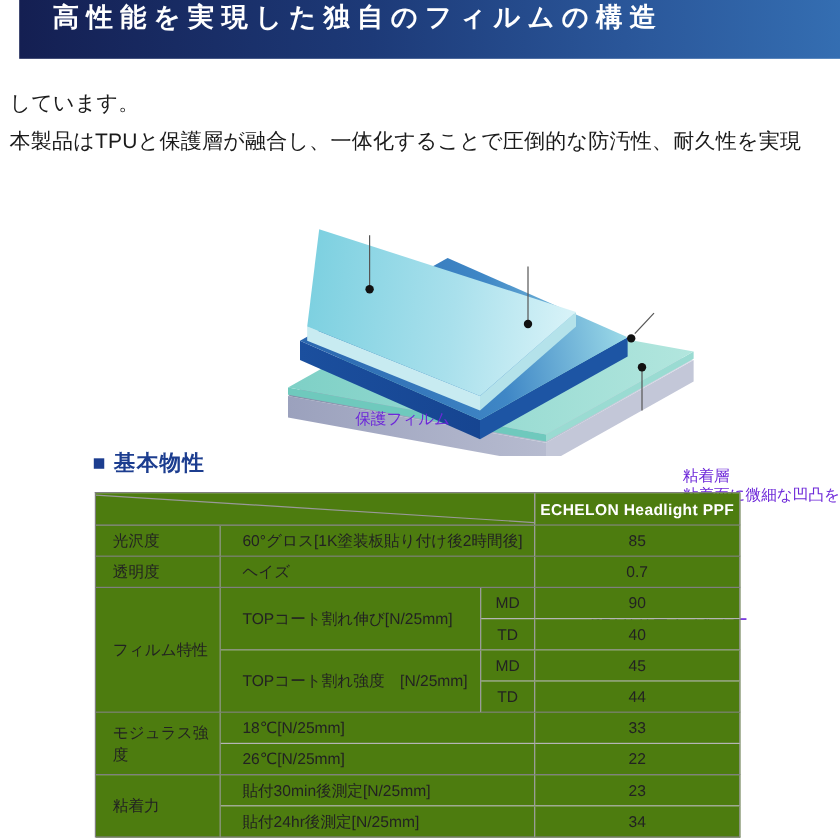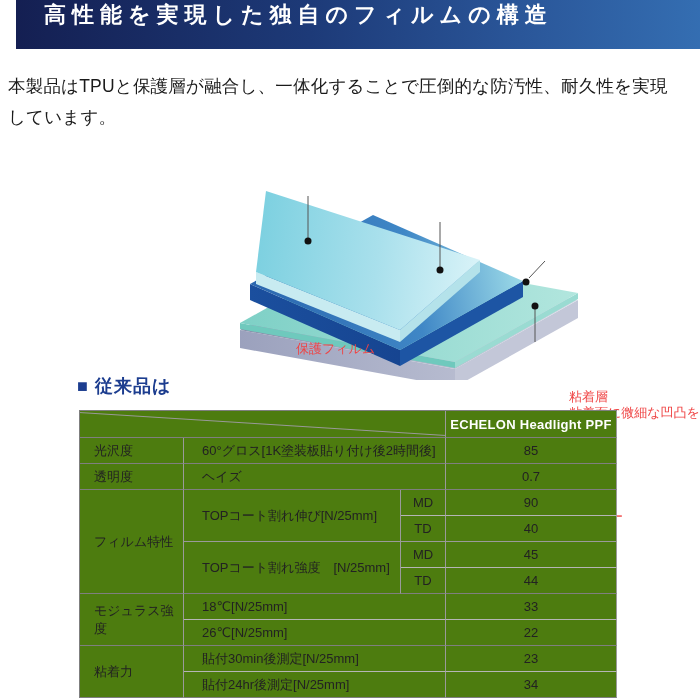--- a/index.html
+++ b/index.html
@@ -16,21 +16,21 @@
   }
   .banner-title{
     color:#ffffff;font-family:"Liberation Serif","DejaVu Serif",serif;
     font-size:22px;font-weight:600;letter-spacing:6px;padding-left:28px;white-space:nowrap;
   }
   
   .intro{position:absolute;left:8px;top:71px;width:688px;font-size:17.5px;line-height:31px;letter-spacing:0.2px;color:#1a1a1a;}
   
   .diagram{position:absolute;left:0;top:165px;width:700px;height:215px;}
   .diagram svg{position:absolute;left:0;top:0;}
-  .dlabel{position:absolute;font-size:13px;line-height:16px;color:#ef4444;white-space:nowrap;}
+  .dlabel{position:absolute;font-size:13px;line-height:16px;color:#6d28d9;white-space:nowrap;}
   .lbl-protect{left:296px;top:176px;}
   .lbl-structure{left:428px;top:172px;}
   .lbl-adhesive{left:537px;top:224px;margin-left:32px;}
   .lbl-liner{left:492px;top:344px;}
   
   .section-head{position:absolute;left:77px;top:374px;font-size:18px;font-weight:bold;color:var(--section-navy,#1c3d8f);letter-spacing:1px;}
   .section-head .sq{font-size:18px;margin-right:6px;}
   
   .spec-wrap{position:absolute;left:79px;top:410px;}
   table.spec{
@@ -56,22 +56,22 @@
   }
 </style>
 </head>
 <body>
 
 <div class="banner">
   <div class="banner-title">高性能を実現した独自のフィルムの構造</div>
 </div>
 
 <div class="intro">
+  <div>しています。</div>
   <div>本製品はTPUと保護層が融合し、一体化することで圧倒的な防汚性、耐久性を実現</div>
-  <div>しています。</div>
 </div>
 
 <div class="diagram">
   <svg width="700" height="215" viewBox="0 0 700 215">
     <defs>
       <linearGradient id="gC" x1="240" y1="160" x2="578" y2="130" gradientUnits="userSpaceOnUse">
         <stop offset="0" stop-color="#868da9"></stop>
           <stop offset="1" stop-color="#d9dce8"></stop>
       </linearGradient>
       <linearGradient id="gCf" x1="240" y1="0" x2="578" y2="0" gradientUnits="userSpaceOnUse">
@@ -125,21 +125,21 @@
   </svg>
   <div class="dlabel lbl-protect">保護フィルム</div>
   <div class="dlabel lbl-adhesive">
     <div>粘着層</div>
     <div>粘着面に微細な凹凸を形成</div>
   </div>
   <div class="dlabel lbl-liner">PETリリースライナー</div>
 </div>
 
 <div class="section-head">
-  <span class="sq">■</span><span>従来品は</span>
+  <span class="sq">■</span><span>基本物性</span>
 </div>
 
 <div class="spec-wrap">
   <table class="spec">
     <colgroup>
         <col style="width:104px">
         <col style="width:217px">
         <col style="width:45px">
         <col style="width:171px">
       </colgroup>

